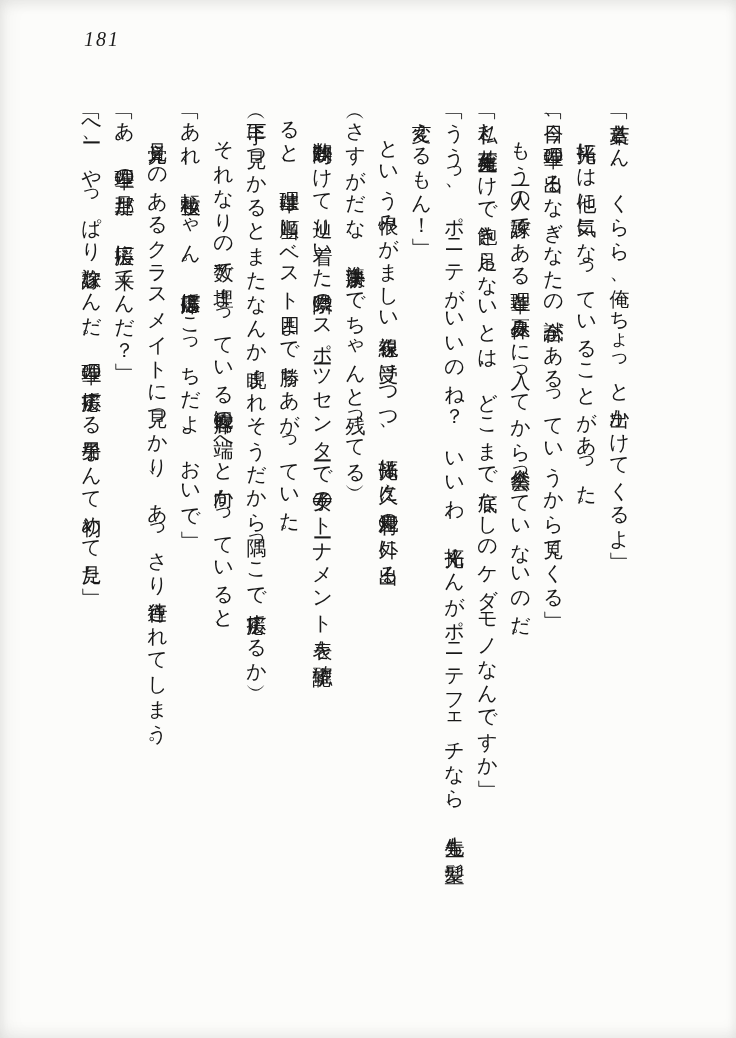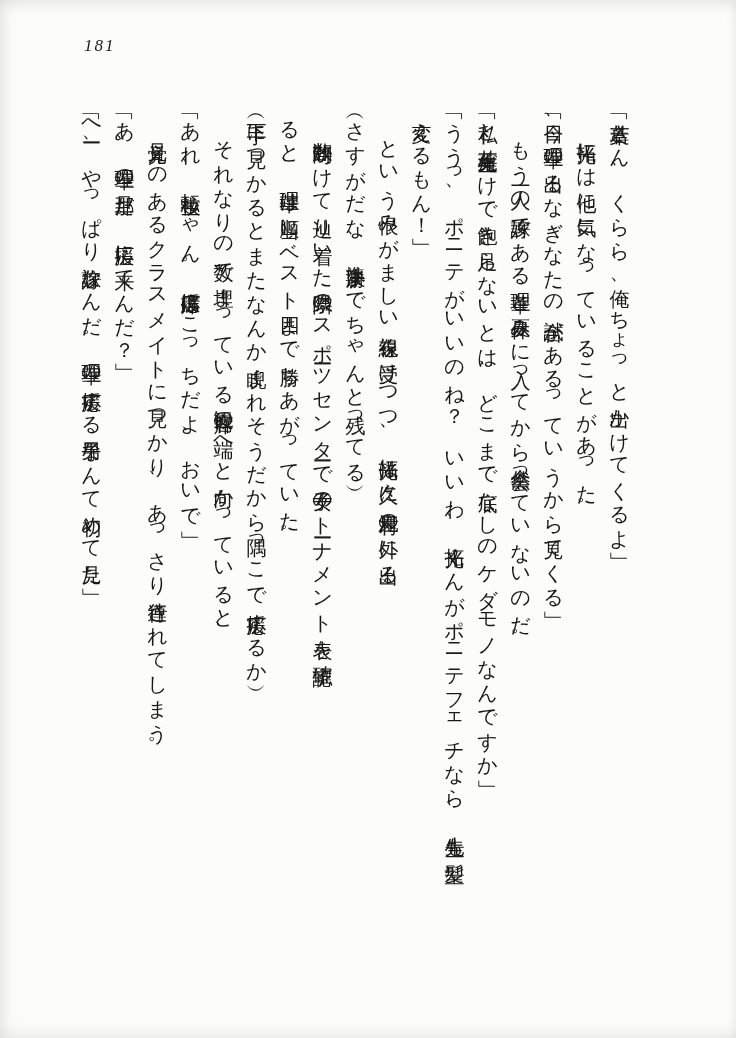--- a/index.html
+++ b/index.html
@@ -12,23 +12,23 @@
     width: 736px;
     height: 1038px;
     margin: 0 auto;
     background: #fcfcfa;
     overflow: hidden;
     font-family: "Liberation Serif", "DejaVu Serif", serif;
     box-shadow: inset 0 6px 12px rgba(0,0,0,0.06), inset 0 -6px 14px rgba(0,0,0,0.05), inset 10px 0 18px rgba(0,0,0,0.03);
   }
   .page-number {
     position: absolute;
-    top: 36px;
+    top: 28px;
     left: 84px;
-    font-size: 17px;
+    font-size: 20px;
     font-style: italic;
     letter-spacing: 2px;
     color: #1c1c1c;
   }
   .text-block {
     position: absolute;
     top: 107px;
     right: 100px;
     height: 850px;
     writing-mode: vertical-rl;

